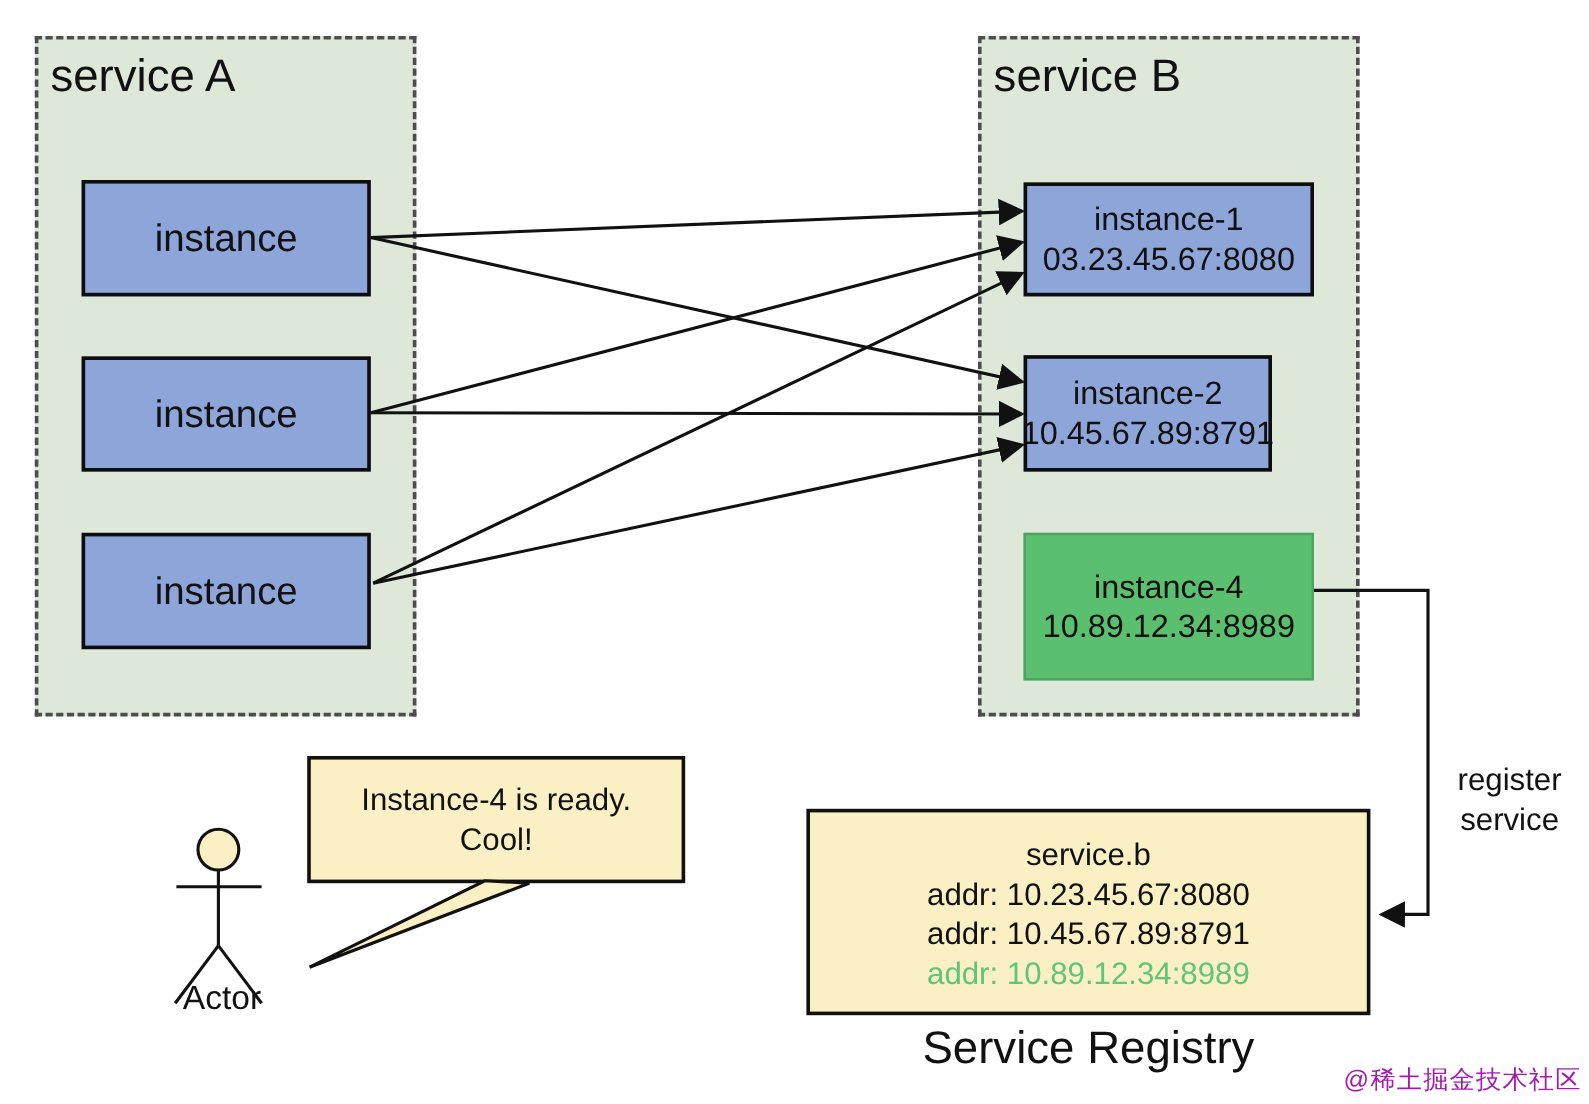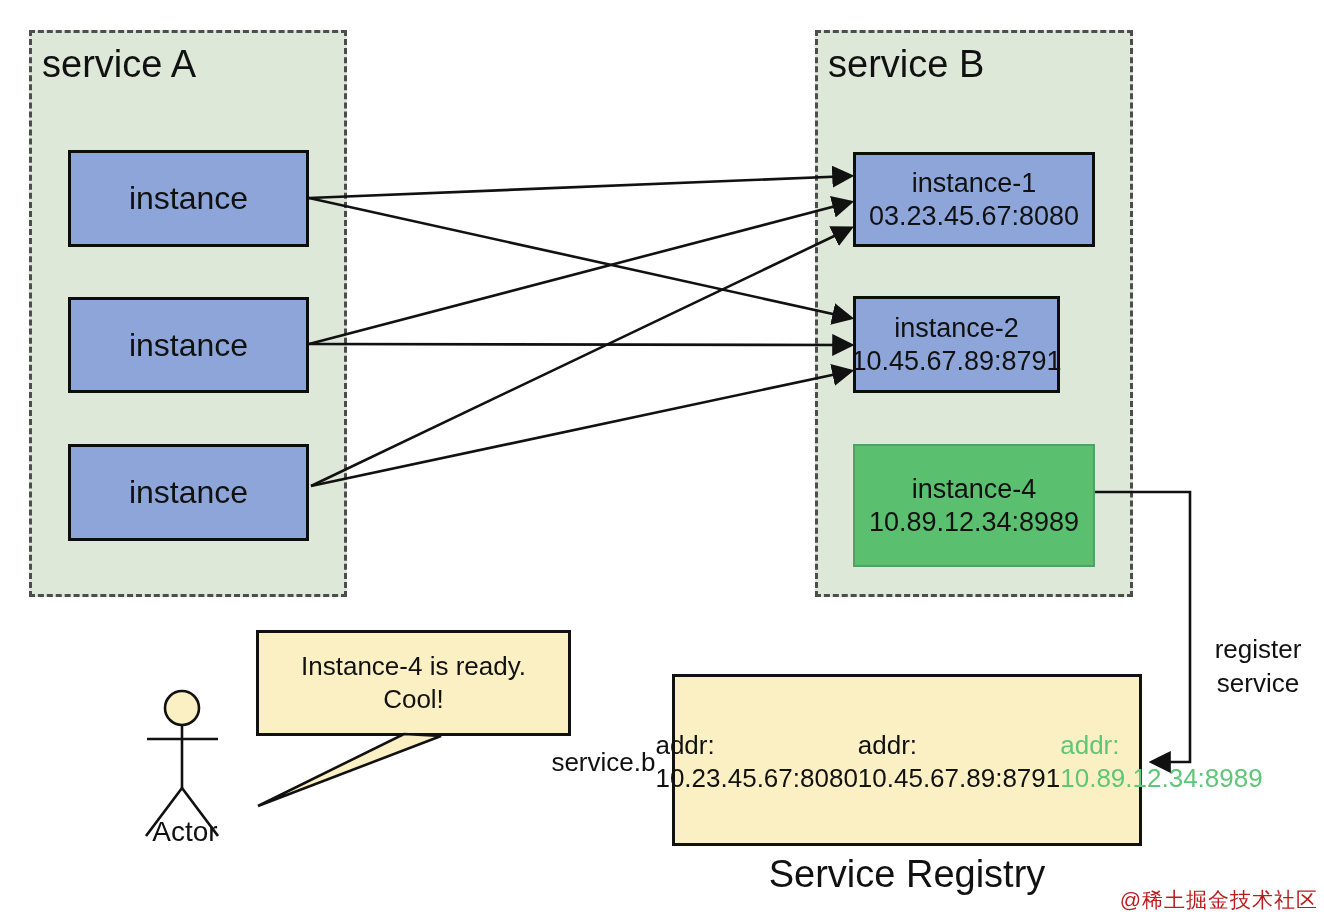--- a/index.html
+++ b/index.html
@@ -60,41 +60,41 @@
   .actor-label {
     position: absolute; left: 135px; top: 816px; width: 100px;
     text-align: center; font-size: 28px; z-index: 2;
   }
 
   .registry {
     position: absolute;
     left: 672px; top: 674px; width: 470px; height: 172px;
     background: #fbf0c4;
     border: 3px solid #111;
-    display: flex; flex-direction: row; align-items: center; justify-content: center;
+    display: flex; flex-direction: column; align-items: center; justify-content: center;
     padding-top: 4px;
     text-align: left;
     font-size: 26px; line-height: 33px;
     z-index: 2;
   }
   .registry .hl { color: #5fc579; }
 
   .registry-caption {
     position: absolute; left: 672px; top: 852px; width: 470px;
     text-align: center; font-size: 38px; line-height: 44px; z-index: 2;
   }
 
   .register-label {
     position: absolute; left: 1196px; top: 600px; width: 124px;
     text-align: center; font-size: 26px; line-height: 34px; z-index: 2; margin-top: 32px;
   }
 
   .watermark {
     position: absolute; right: 6px; top: 886px;
-    font-size: 21px; color: #b91c1c; letter-spacing: 1px; z-index: 2;
+    font-size: 21px; color: #a21caf; letter-spacing: 1px; z-index: 2;
   }
 
   svg.overlay {
     position: absolute; left: 0; top: 0; width: 1324px; height: 920px;
     z-index: 3; pointer-events: none;
   }
 </style>
 </head>
 <body>
 

